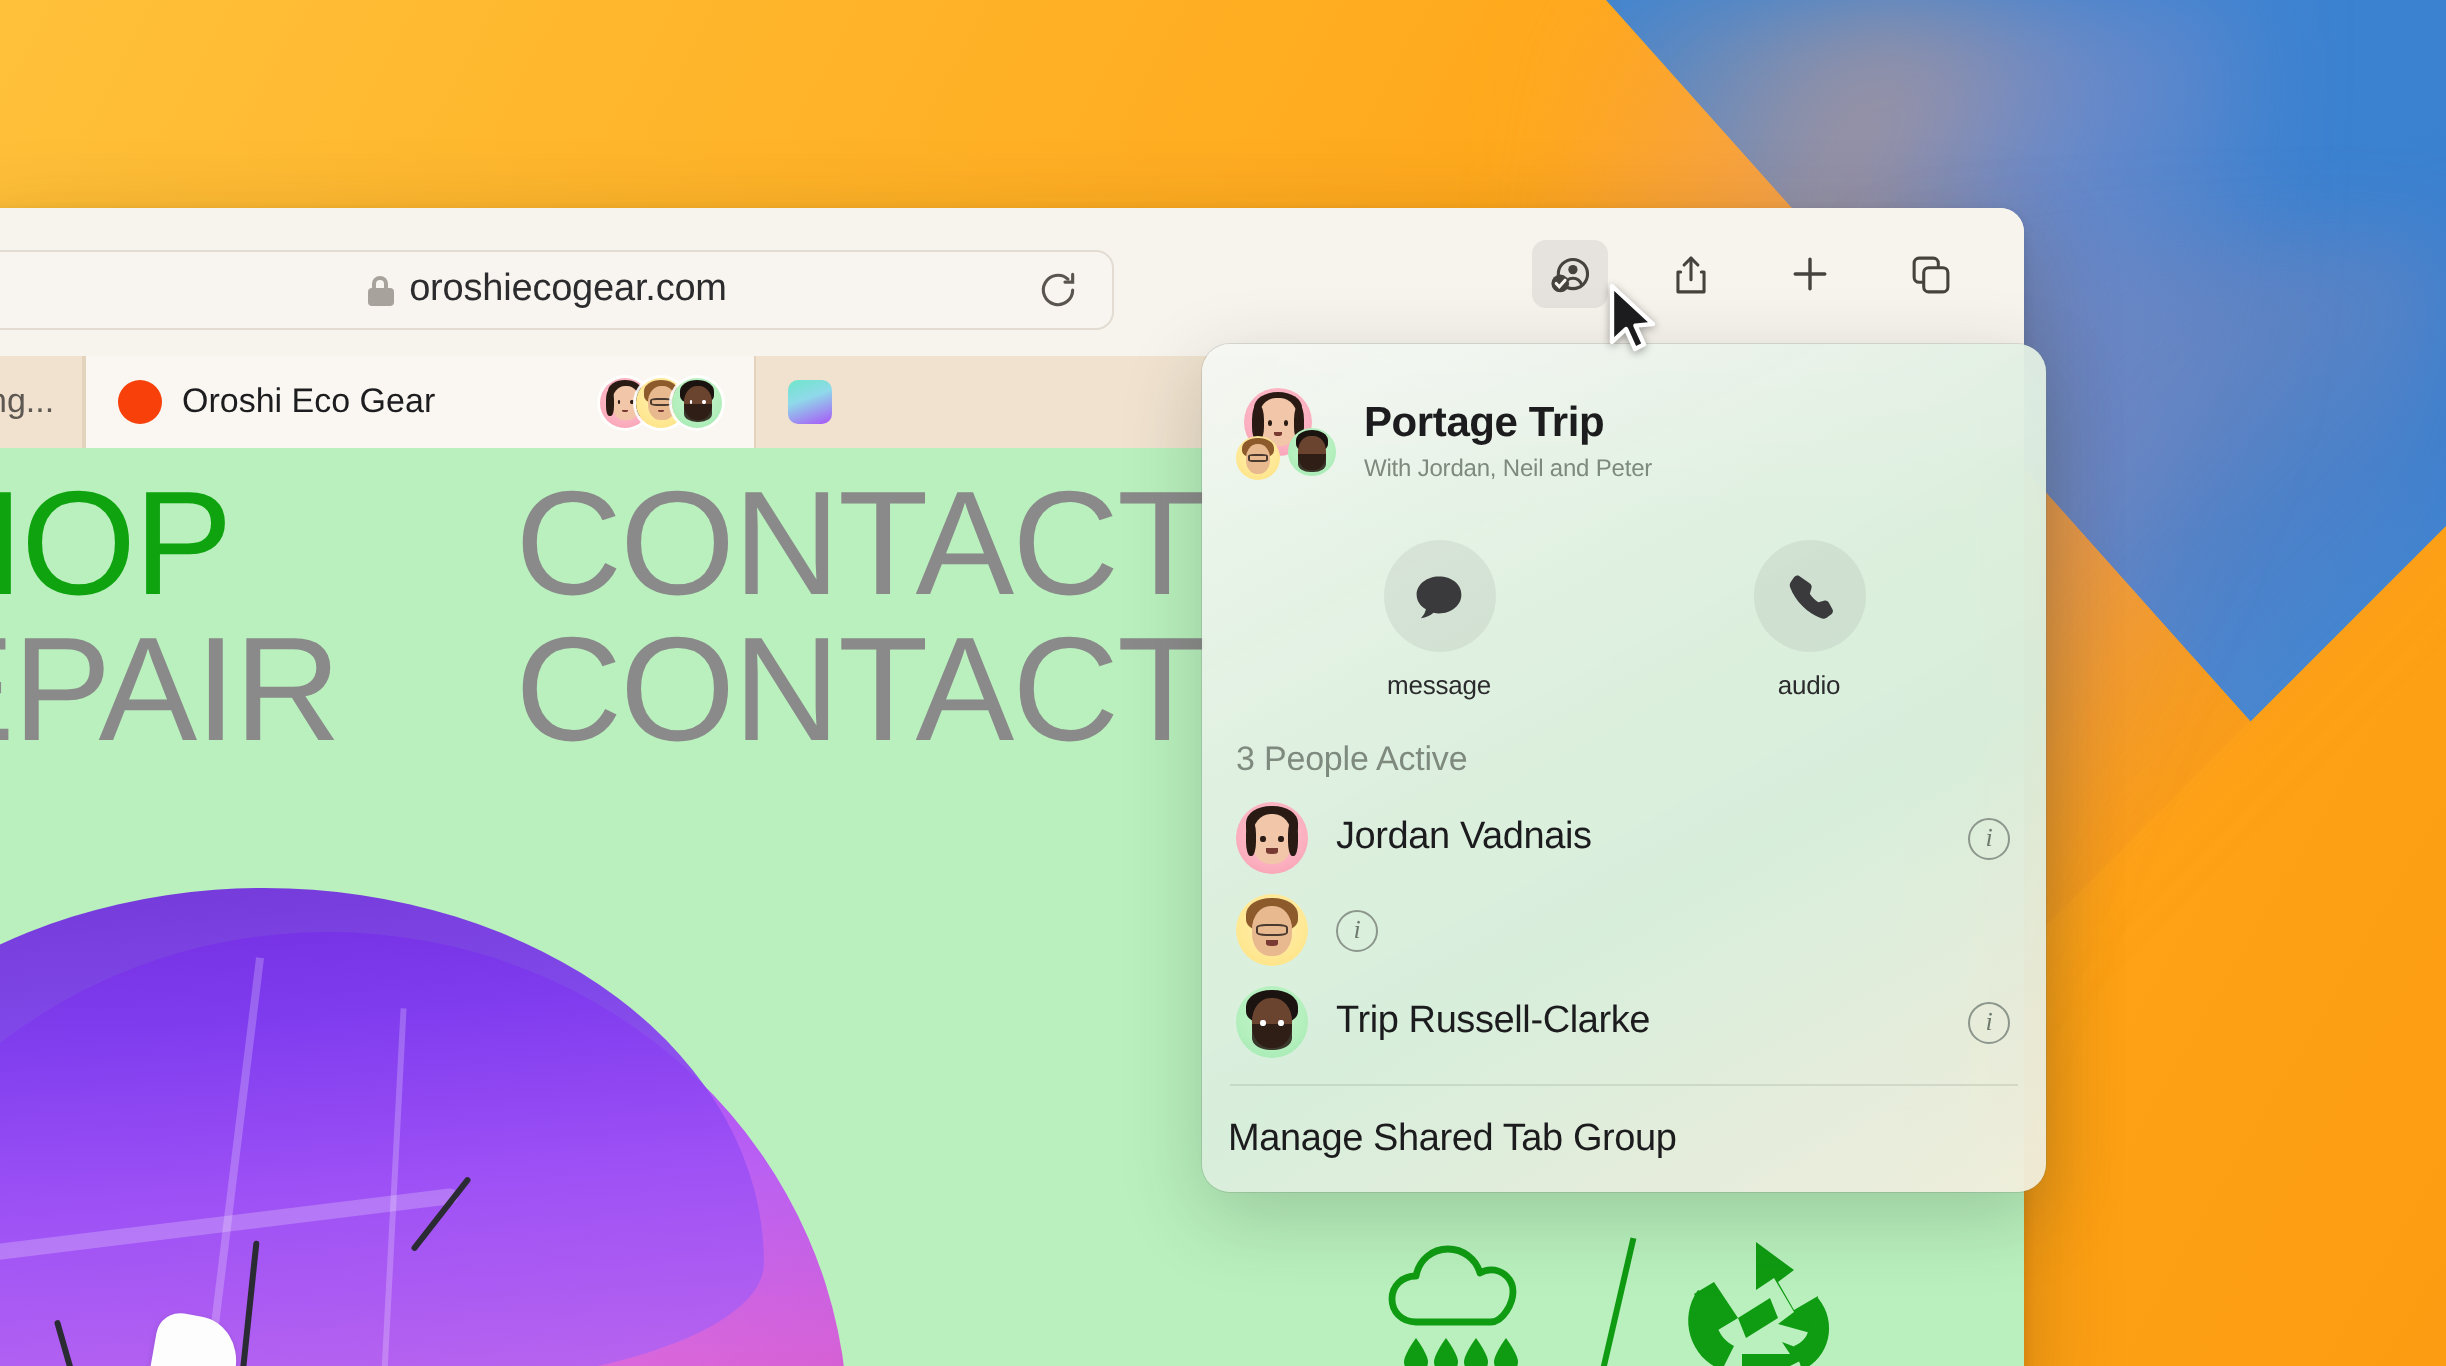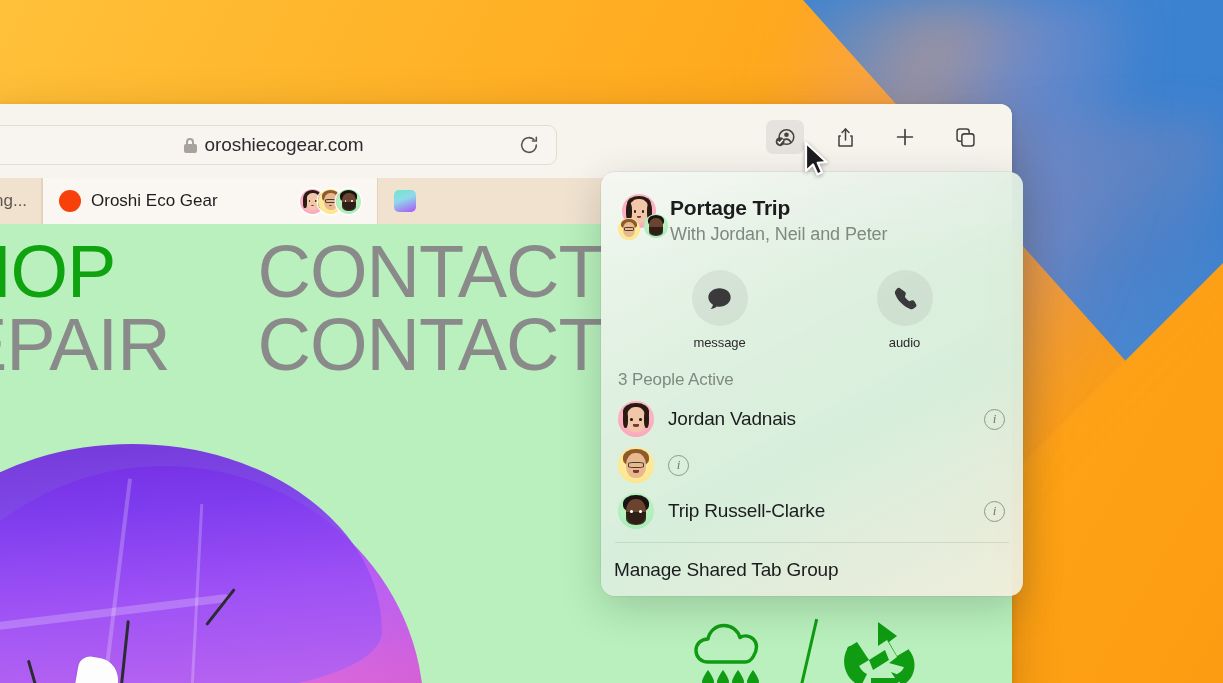--- a/index.html
+++ b/index.html
@@ -315,21 +315,21 @@
       linear-gradient(152deg, rgba(246,248,244,0.93) 0%, rgba(226,240,227,0.92) 34%, rgba(218,238,221,0.93) 62%, rgba(233,236,221,0.93) 84%, rgba(242,238,222,0.93) 100%);
     backdrop-filter: blur(26px);
     -webkit-backdrop-filter: blur(26px);
     box-shadow: 0 12px 40px rgba(40,60,40,0.22), 0 0 0 0.5px rgba(120,130,120,0.22);
     overflow: hidden;
     z-index: 40;
   }
   .pop-header {
     display: flex;
     align-items: center;
-    gap: 0;
+    gap: 12px;
     padding: 22px 20px 4px 17px;
   }
   .header-avatars {
     position: relative;
     width: 52px; height: 52px;
     flex: 0 0 auto;
   }
   .header-avatars .av {
     position: absolute;
     box-shadow: none;
@@ -339,21 +339,21 @@
   .ha3 { left: 26px; top: 20px; width: 24px; height: 24px; }
 
   .pop-title {
     font-size: 21px;
     font-weight: 700;
     color: #1c1c1e;
     letter-spacing: -0.2px;
     line-height: 1.25;
   }
   .pop-subtitle {
-    font-size: 18px;
+    font-size: 12px;
     color: #7d8a7d;
     letter-spacing: -0.1px;
     margin-top: 2px;
   }
 
   .actions-row {
     display: flex;
     justify-content: space-around;
     padding: 20px 26px 16px 26px;
   }

